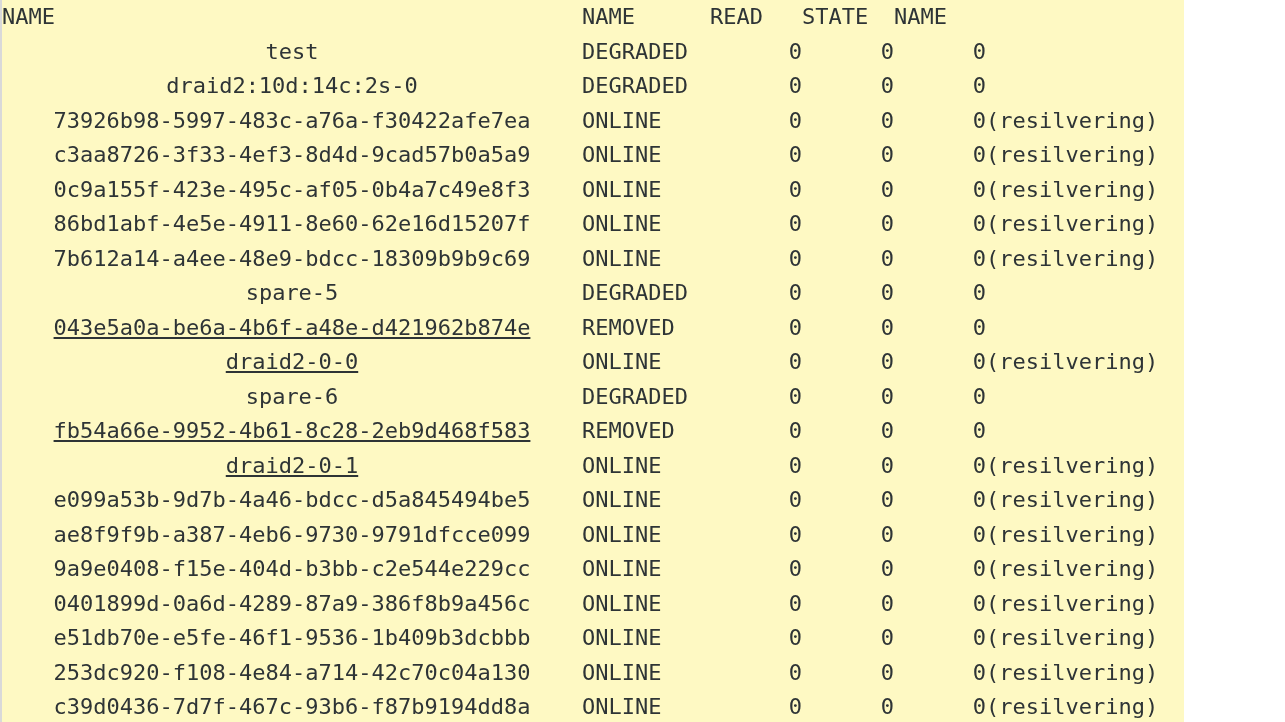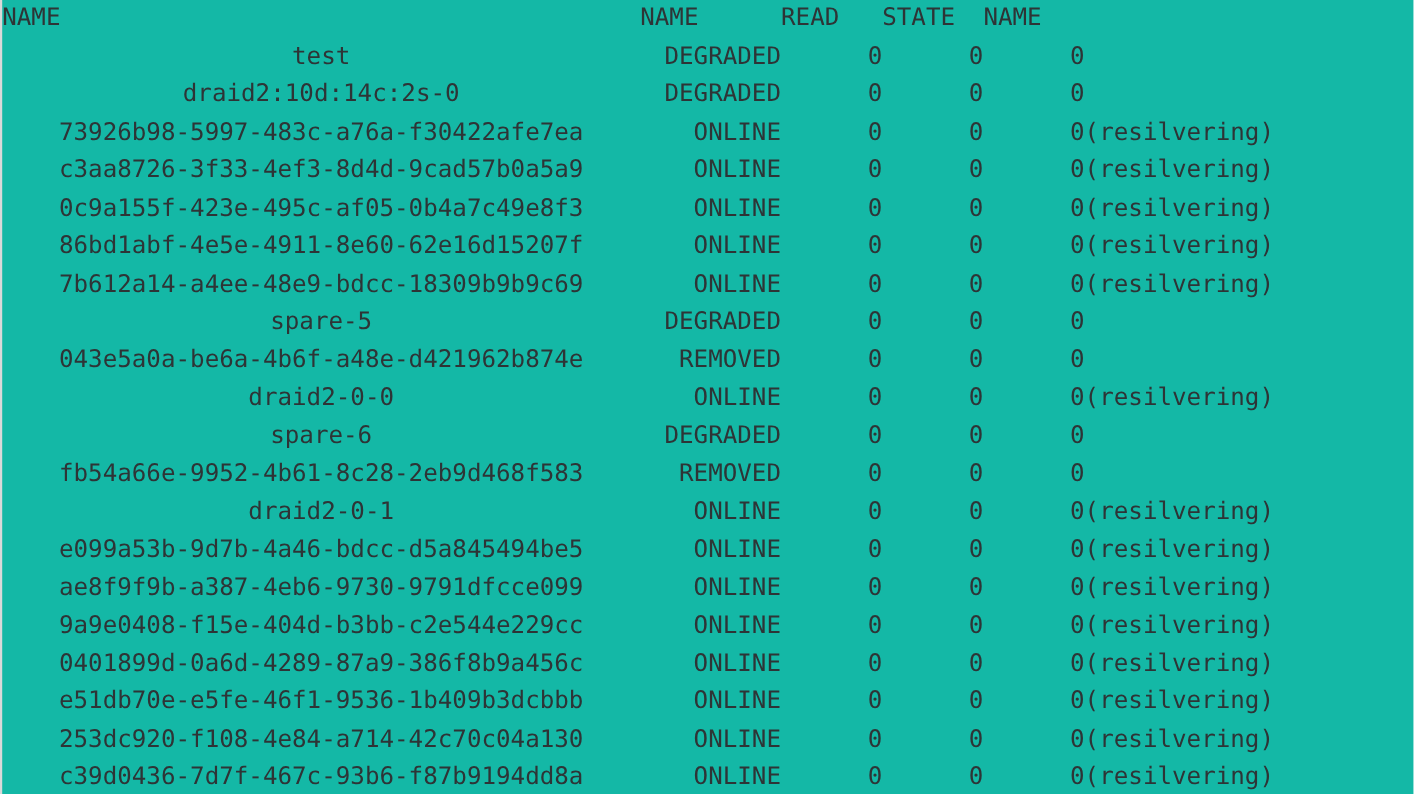--- a/index.html
+++ b/index.html
@@ -10,23 +10,23 @@
   body {
     width: 1285px;
     height: 722px;
     overflow: hidden;
     font-family: "DejaVu Sans Mono", "Liberation Mono", monospace;
   }
 
   #zpool-status-pane {
     position: relative;
     box-sizing: border-box;
-    width: 1285px;
+    width: 1184px;
     height: 722px;
-    background: #14b8a6;
+    background: #fef9c3;
     border-left: 2px solid #d9d9d9;
     overflow: hidden;
   }
 
   .status-table {
     position: absolute;
     left: 0;
     top: 0;
     width: 1285px;
     border-collapse: collapse;
@@ -60,21 +60,21 @@
   col.c-write { width: 92px; }
   col.c-cksum { width: 92px; }
   col.c-note  { width: 301px; }
 
   .col-name {
     padding-left: 115px;
     text-align: center;
   }
   .col-state {
     padding-left: 5px;
-    text-align: right;
+    text-align: left;
   }
   .col-read, .col-write, .col-cksum {
     text-align: right;
     padding-right: 8px;
   }
   .col-note {
     text-align: left;
     padding-left: 16px;
   }
 
@@ -82,21 +82,21 @@
   .hdr .col-state,
   .hdr .col-note { text-align: left; }
   .hdr .col-read,
   .hdr .col-write,
   .hdr .col-cksum { text-align: left; padding-right: 8px; }
 
   
   .ind-0 { padding-left: 115px; }
   .ind-2 { padding-left: 141.4px; }
   .ind-4 { padding-left: 167.8px; }
-  .ind-6 { padding-left: 194.2px; }
+  .ind-6 { padding-left: 194.2px; text-decoration: underline; }
 </style>
 </head>
 <body>
 
 <div id="zpool-status-pane">
   <table class="status-table">
     <colgroup>
       <col class="c-name"><col class="c-state"><col class="c-read">
       <col class="c-write"><col class="c-cksum"><col class="c-note">
     </colgroup>

